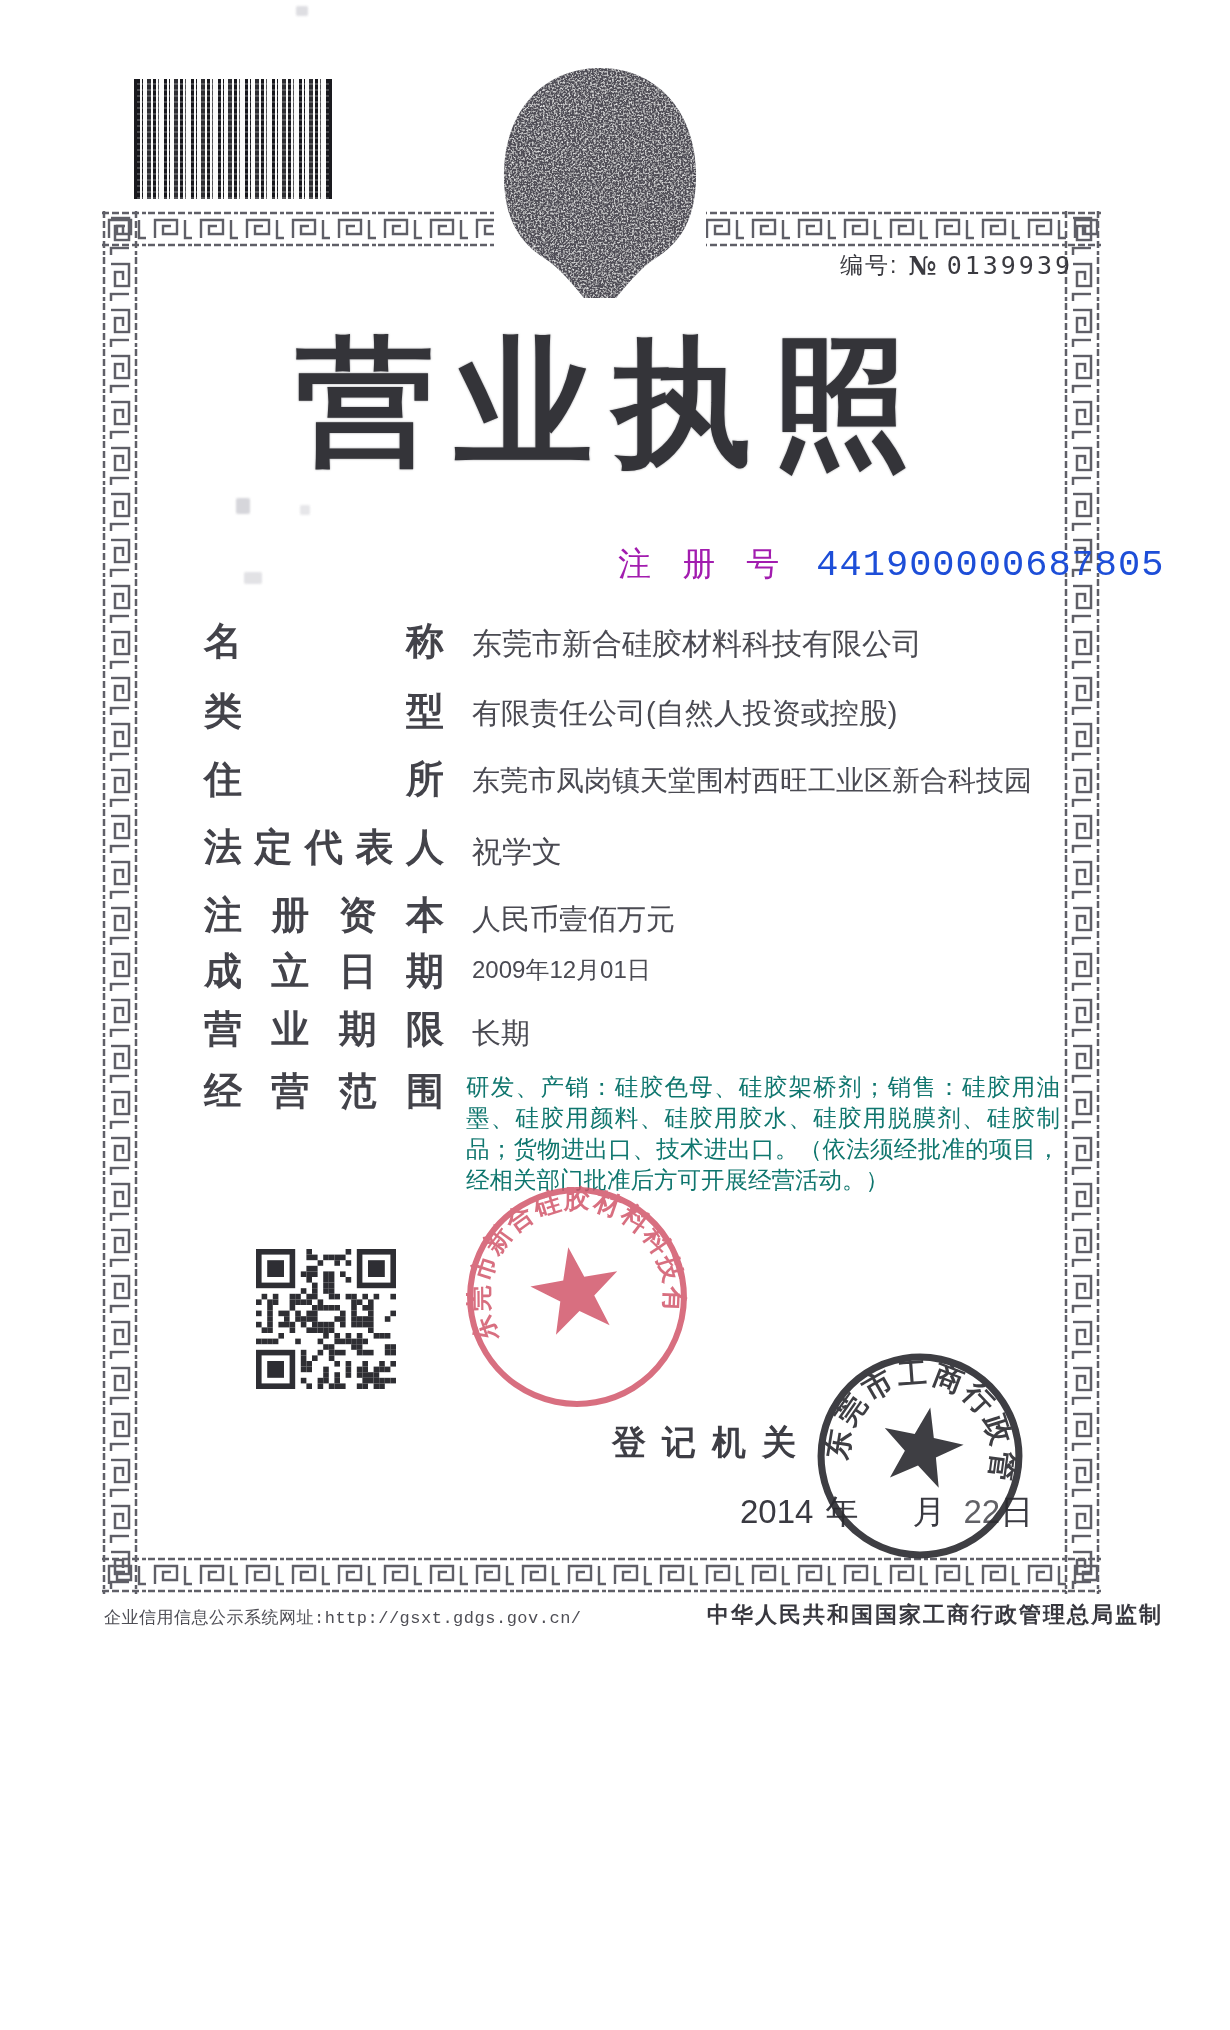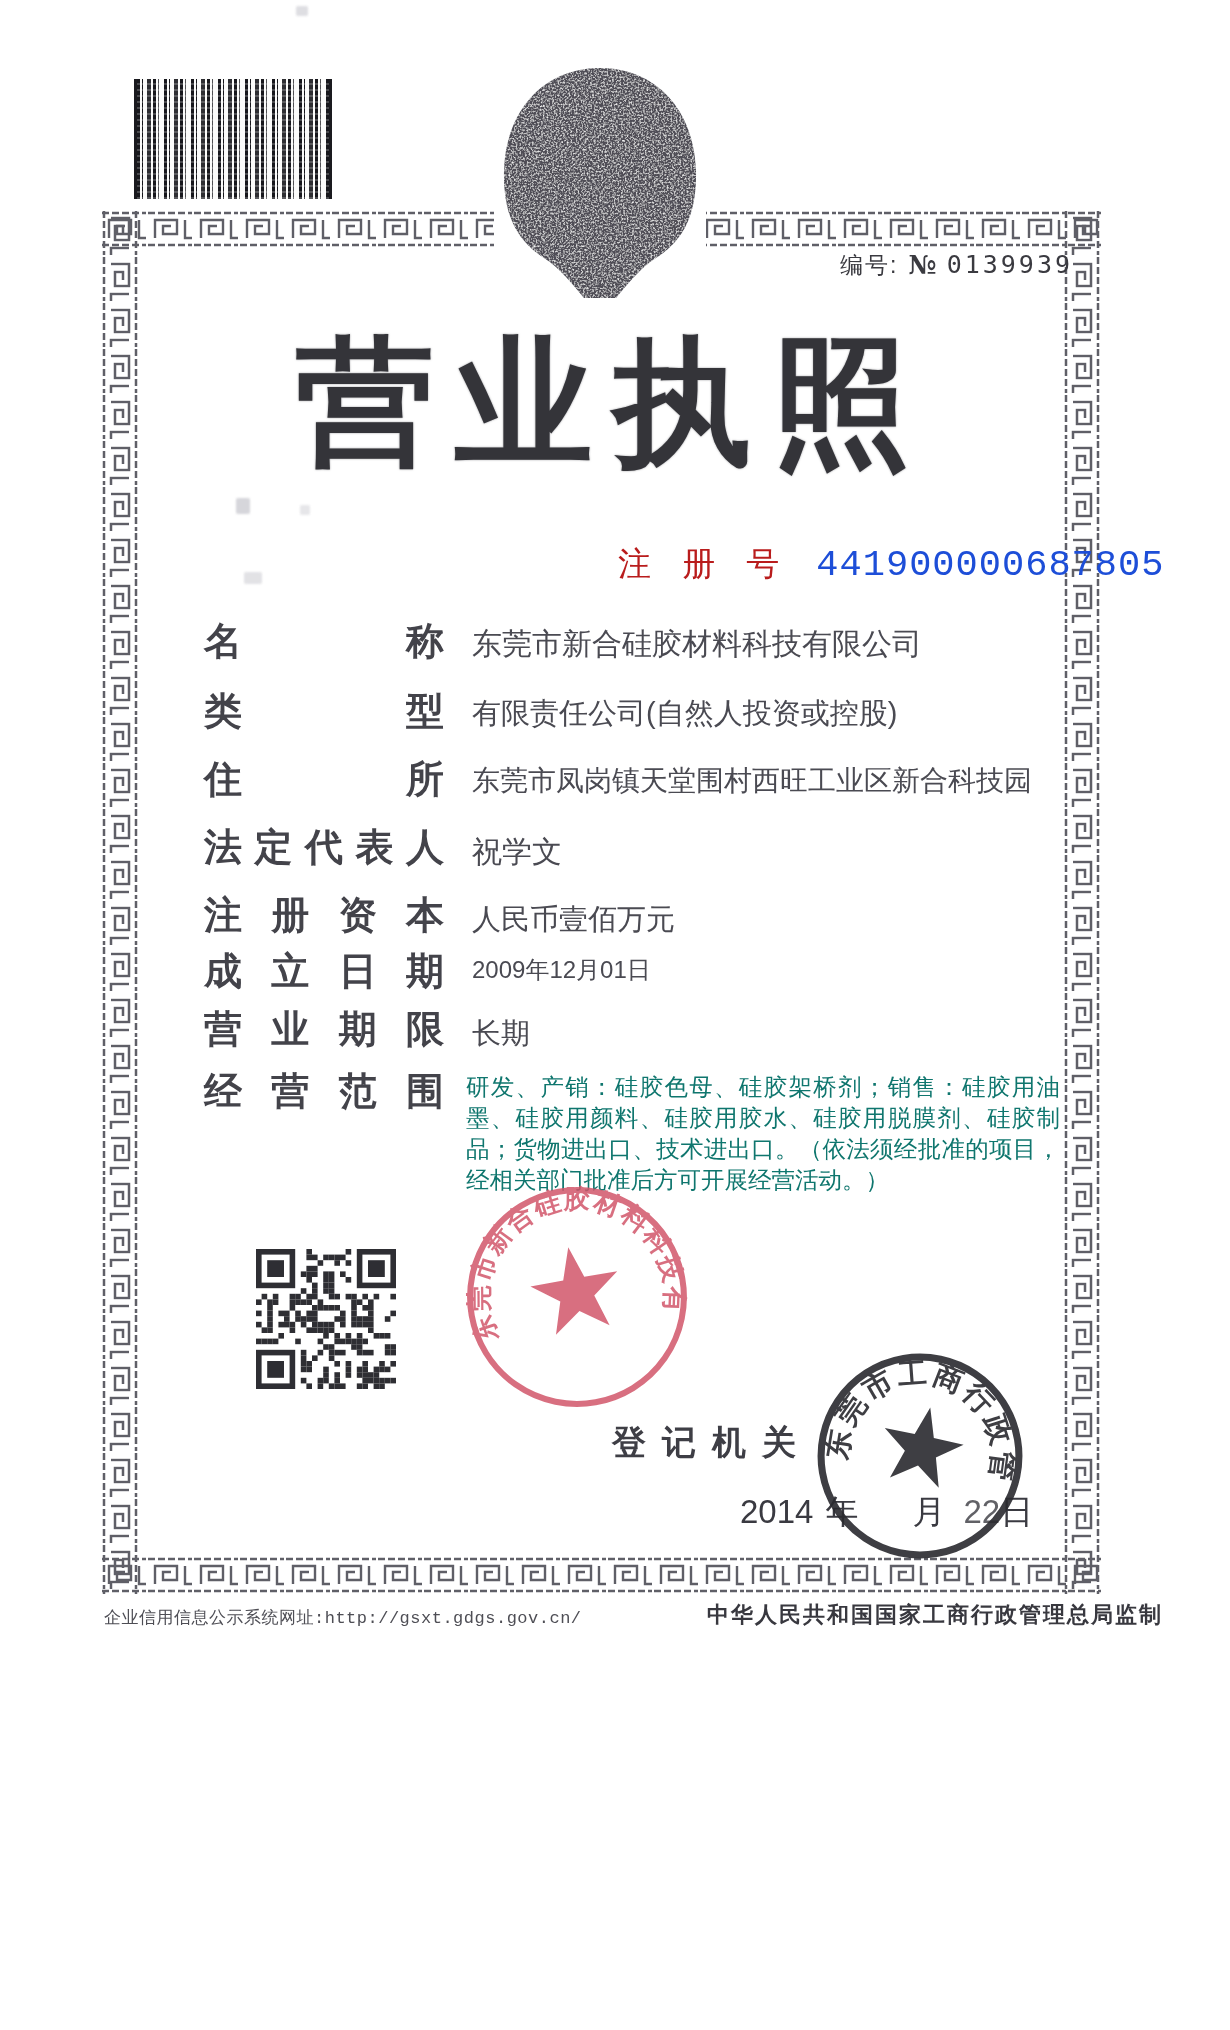--- a/index.html
+++ b/index.html
@@ -19,34 +19,34 @@
         rgba(23,23,28,.9) 10px 14px, #fbfbfa 14px 16px,
         #17171c 16px 19px, #fbfbfa 19px 21px,
         rgba(23,23,28,.75) 21px 22px, #fbfbfa 22px 27px);
     border-left:3px solid #1a1a1f;border-right:3px solid #1a1a1f;
   }
   
   .frame{z-index:1;}
   .patch{left:494px;top:206px;width:212px;height:46px;background:#fff;z-index:2;}
   .emblem{left:498px;top:64px;z-index:3;}
   
-  .serial{left:840px;top:250px;z-index:4;display:flex;align-items:flex-start;gap:10px;color:#3a3a40;}
+  .serial{left:840px;top:250px;z-index:4;display:flex;align-items:center;gap:10px;color:#3a3a40;}
   .serial .lbl{font-size:23px;letter-spacing:2px;}
   .serial .no{font-family:"DejaVu Serif", serif;font-weight:bold;font-size:26px;}
   .serial .num{font-family:"DejaVu Sans Mono", monospace;font-size:25px;letter-spacing:3px;}
   
   .title{
     left:296px;top:330px;width:614px;height:160px;z-index:4;
     display:flex;justify-content:space-between;align-items:flex-start;
     font-size:138px;font-weight:900;color:#343439;line-height:1.05;
     text-shadow:0 0 2px rgba(52,52,60,.55);
   }
   
   .regno{left:618px;top:528px;z-index:4;display:flex;align-items:baseline;}
-  .regno .lbl{font-size:33px;letter-spacing:11px;color:#b91c1c;font-weight:500;}
+  .regno .lbl{font-size:33px;letter-spacing:11px;color:#a21caf;font-weight:500;}
   .regno .val{font-family:Liberation Mono, monospace;font-size:37px;color:#1d4ed8;margin-left:26px;letter-spacing:1px;margin-top:16px;}
   
   .rowlbl{
     left:204px;width:240px;z-index:4;display:flex;justify-content:space-between;
     font-size:38px;font-weight:600;color:#43434a;
   }
   .rowval{left:472px;z-index:4;color:#4a4a52;}
   .scopeval{
     left:466px;top:1072px;width:594px;z-index:4;font-size:23.5px;line-height:31px;
     text-align:justify;color:#0f766e;font-weight:500;

